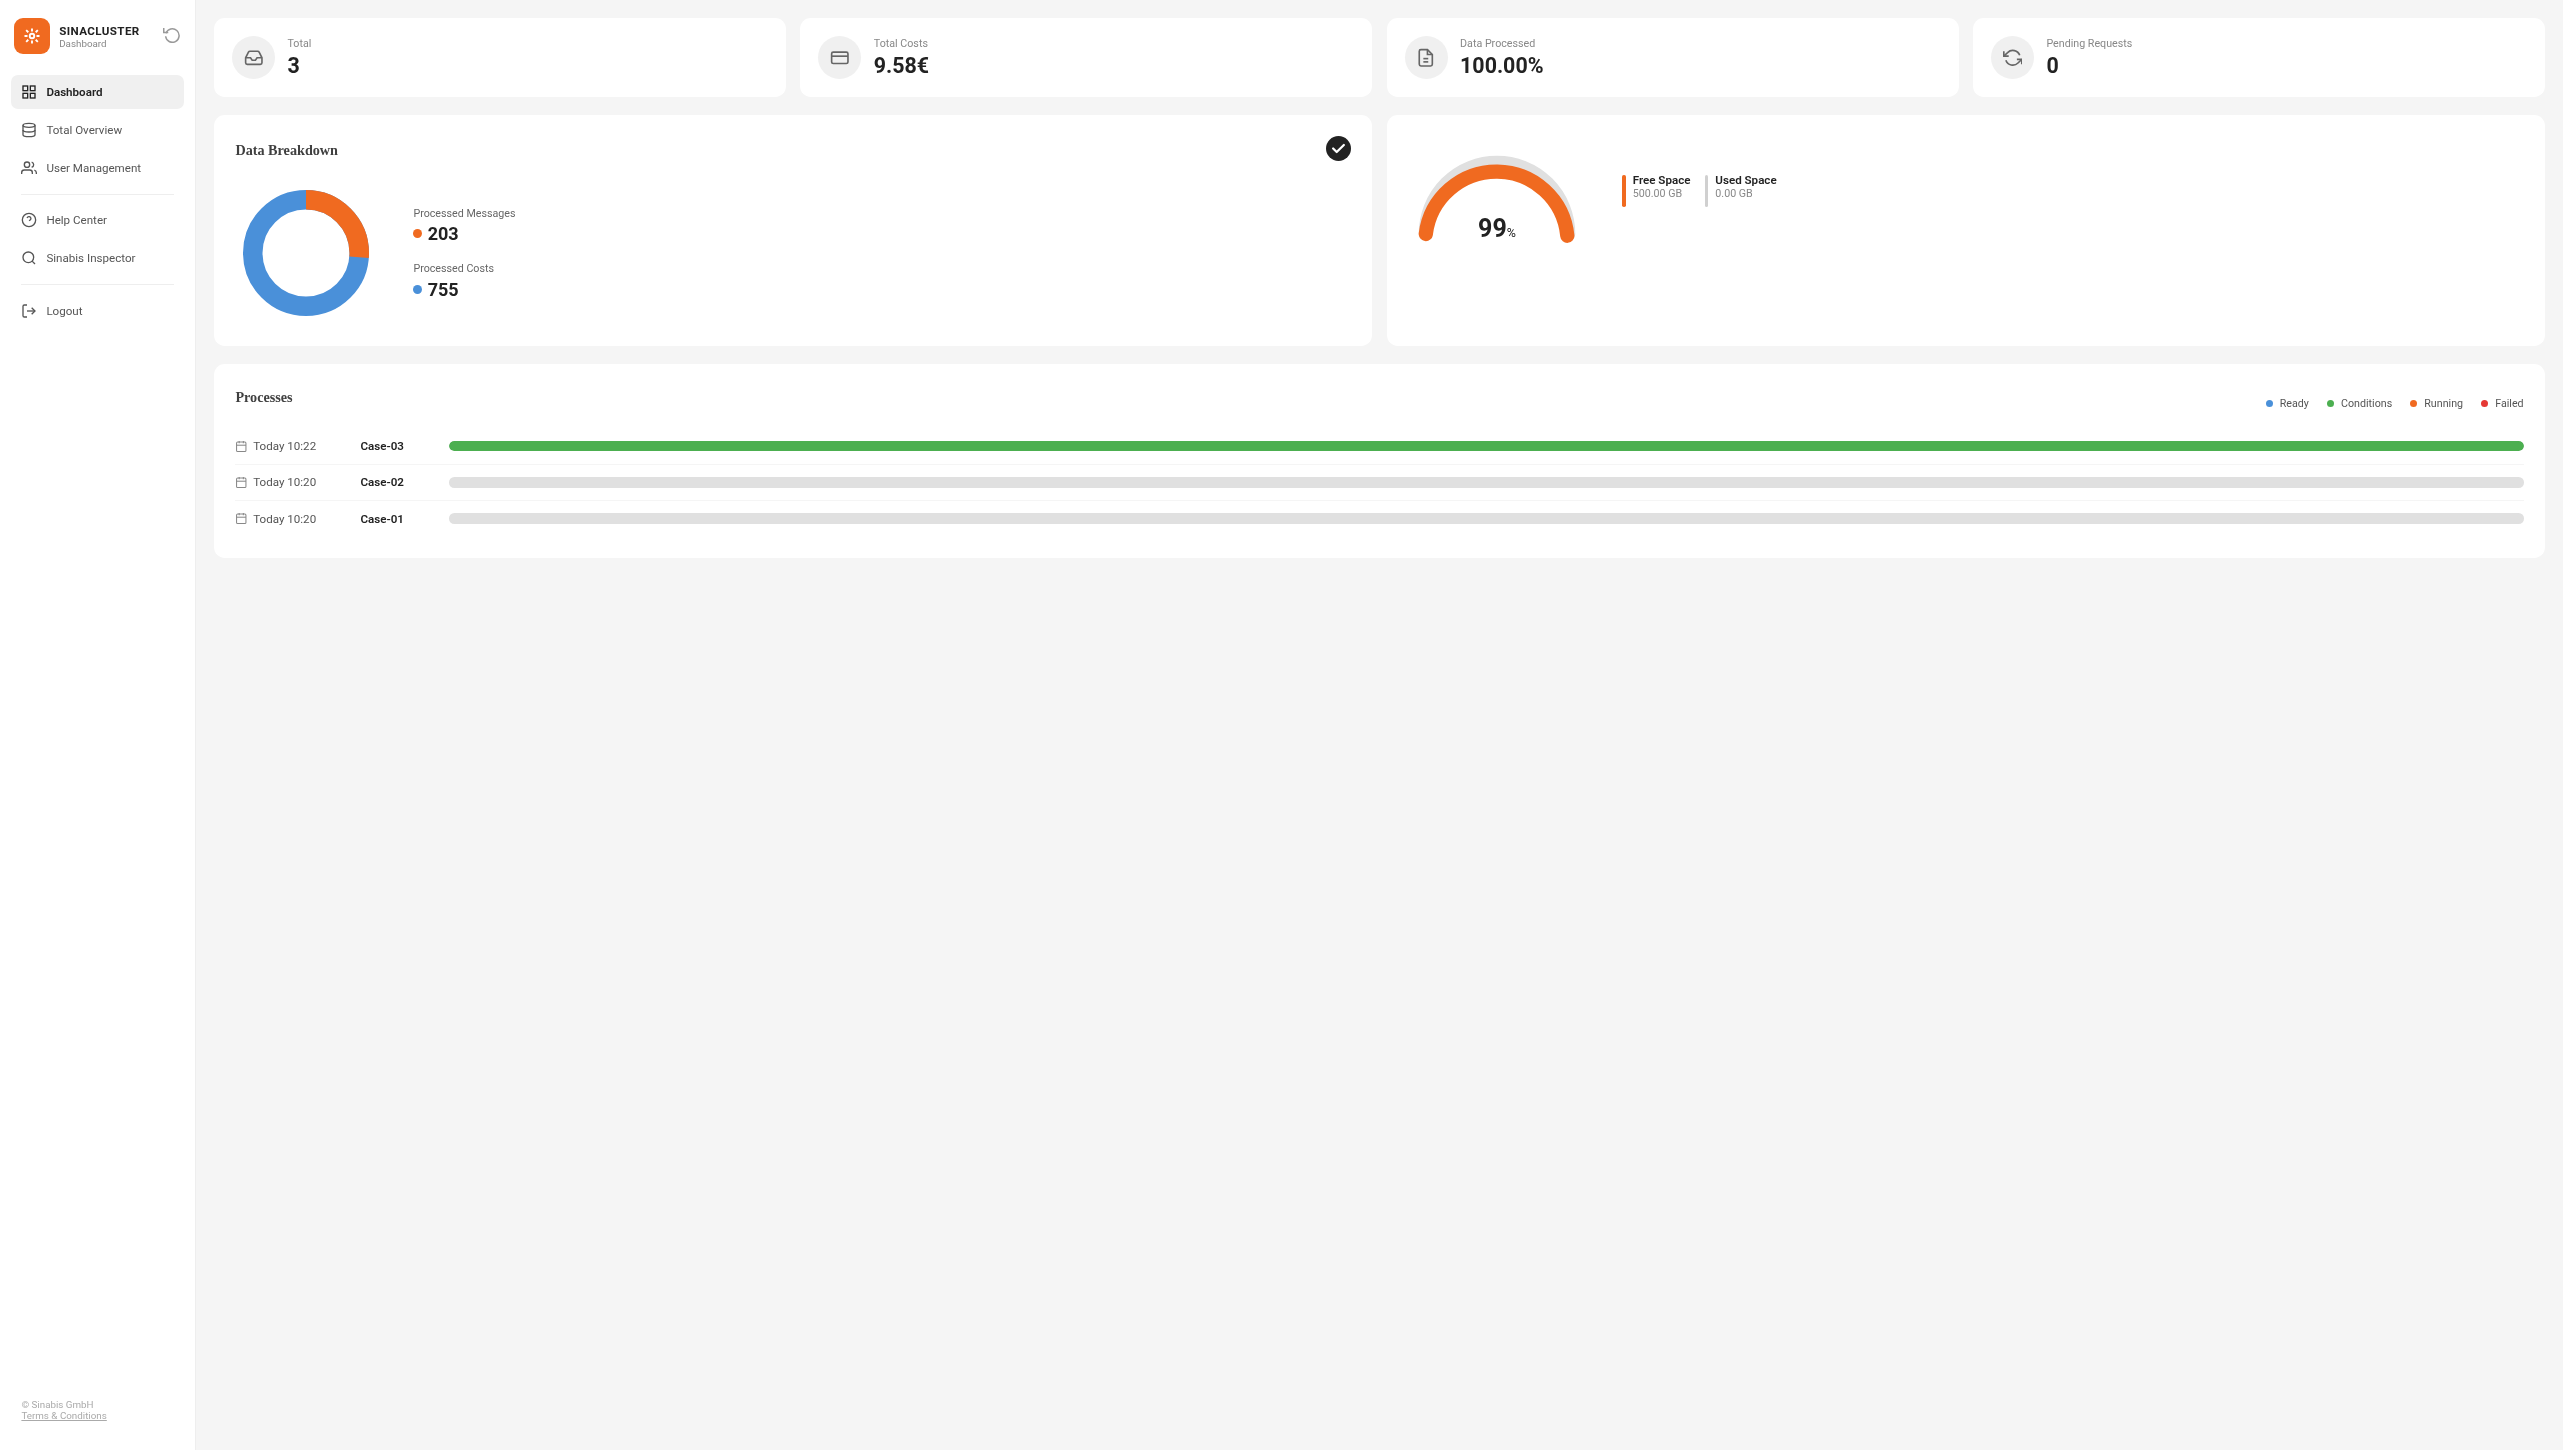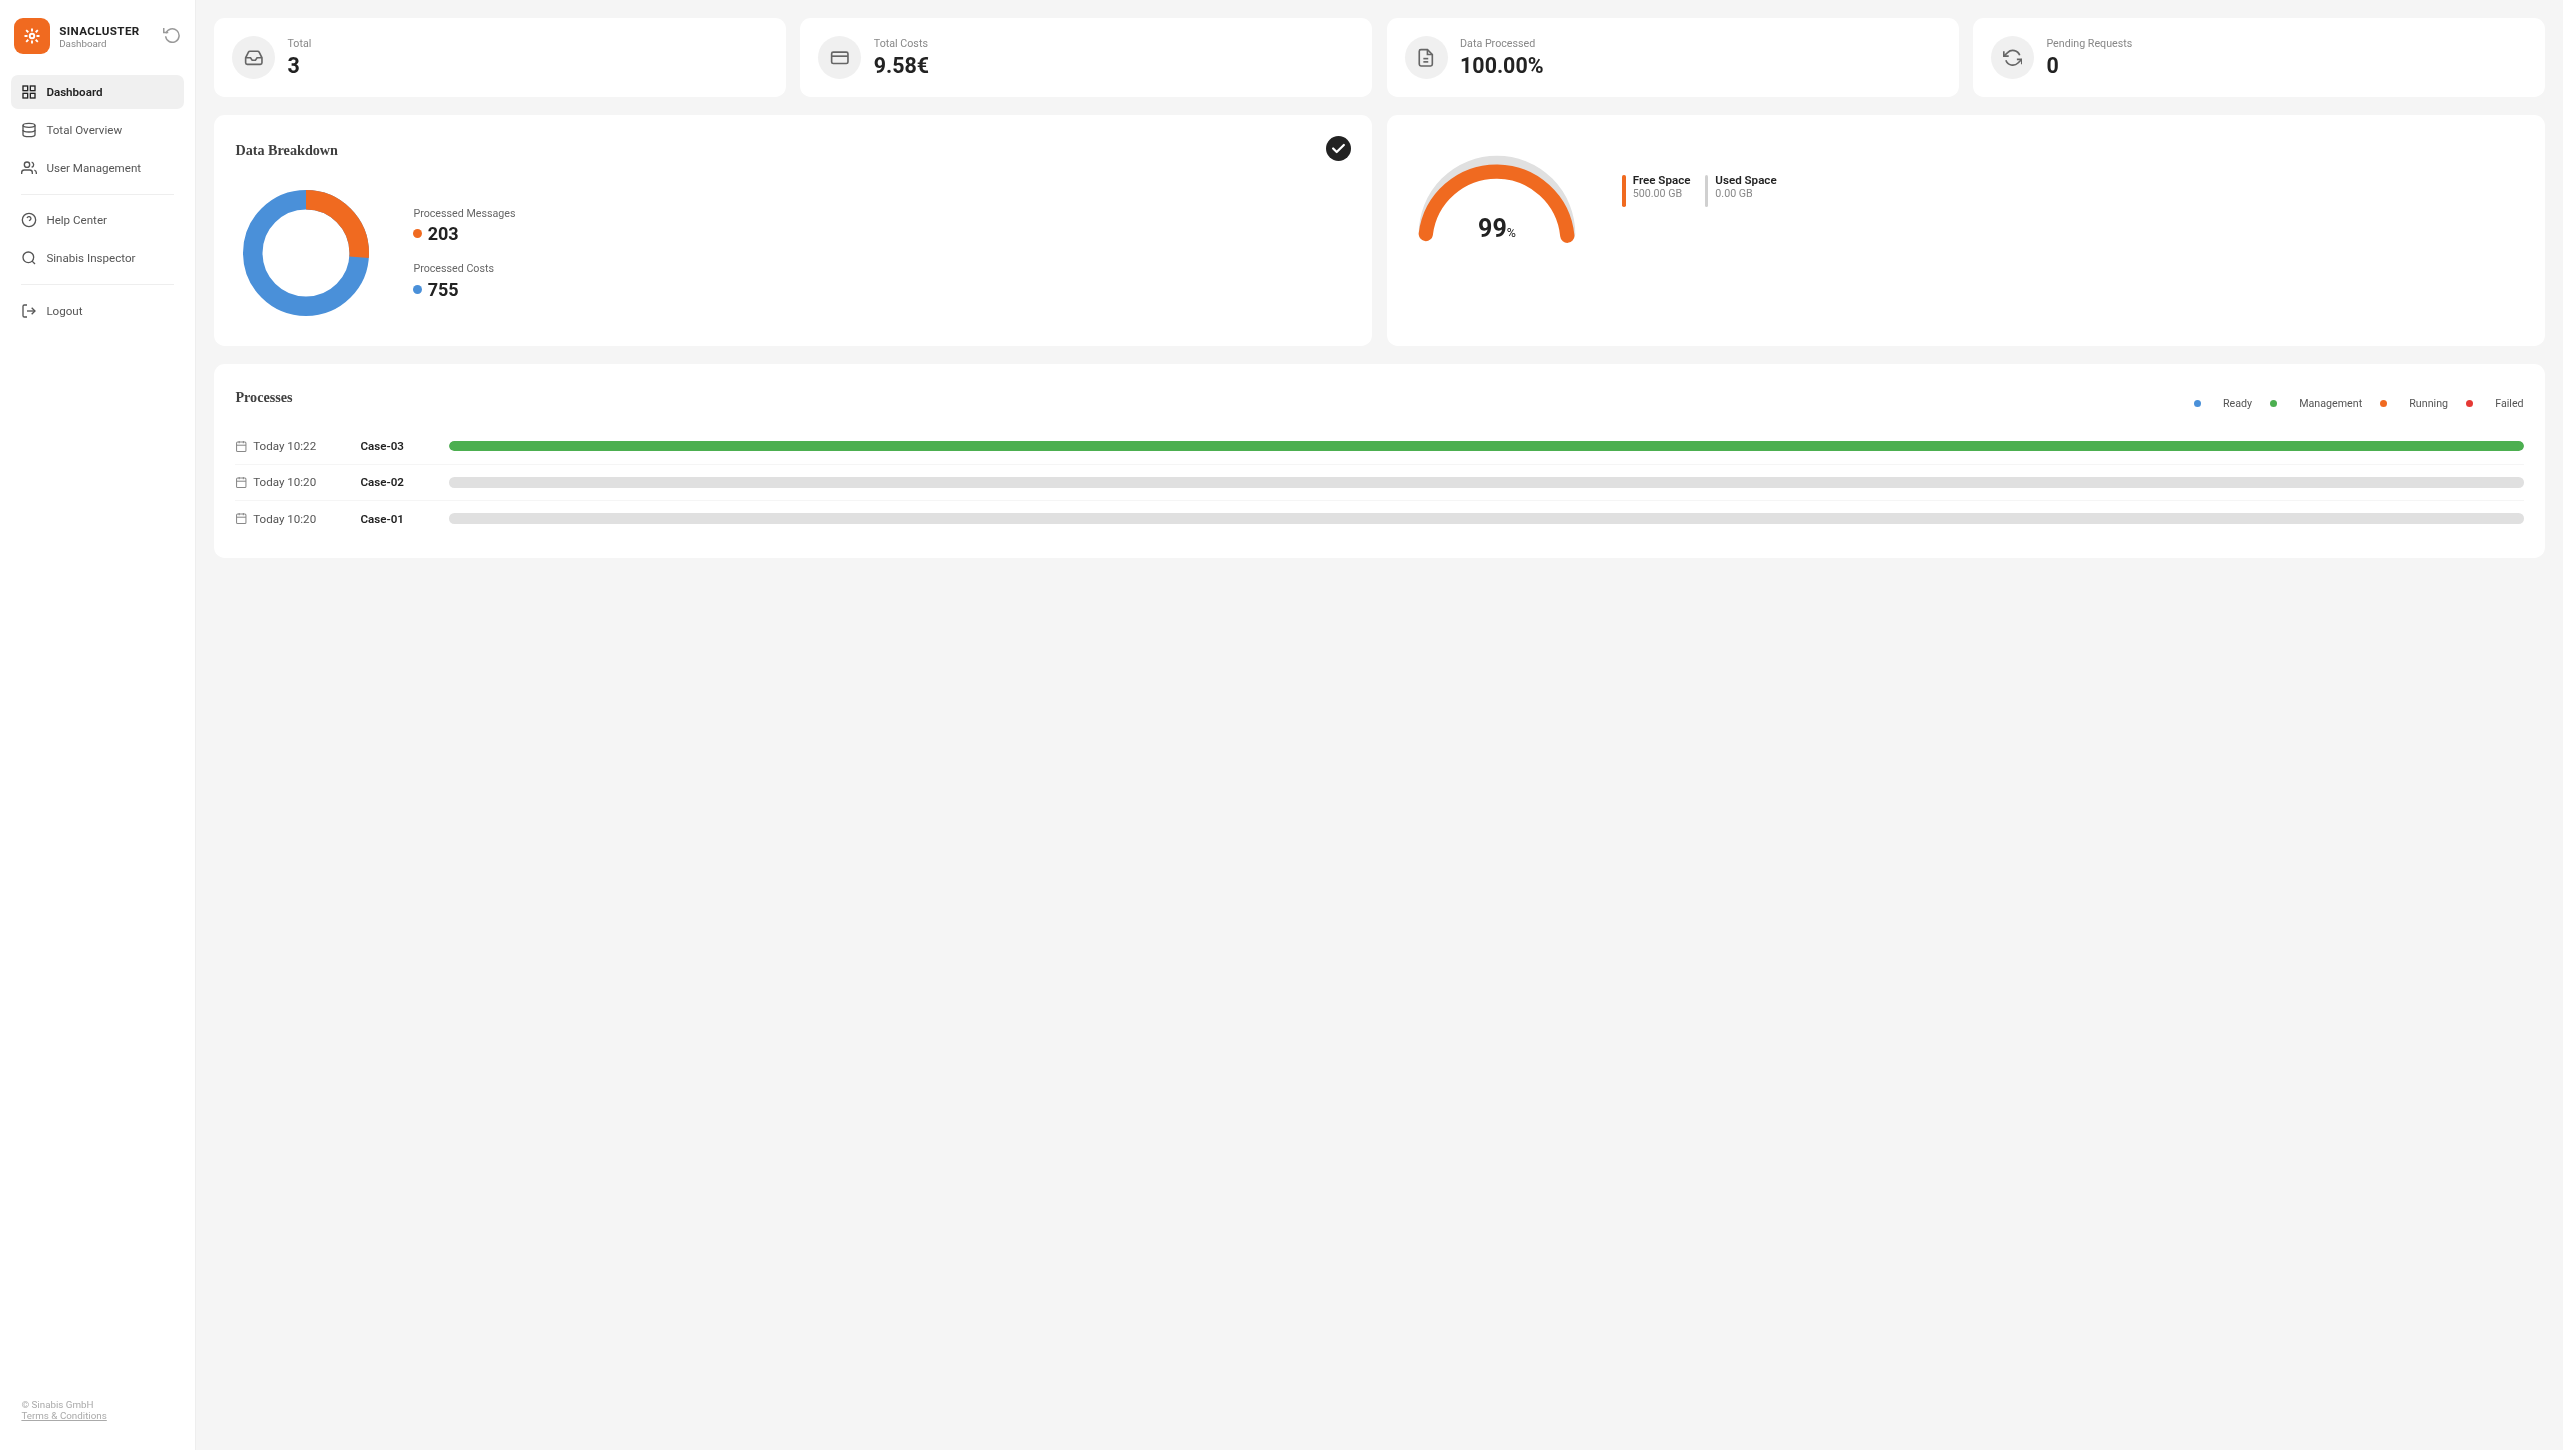--- a/index.html
+++ b/index.html
@@ -277,21 +277,21 @@
     }
     .processes-legend {
       display: flex;
       gap: 18px;
       font-size: 10.7px;
       color: #555;
     }
     .processes-legend-item {
       display: flex;
       align-items: center;
-      gap: 22px;
+      gap: 7px;
       margin-top: 12px;
     }
     .proc-dot {
       width: 7.1px;
       height: 7.1px;
       border-radius: 50%;
     }
     .process-row {
       display: flex;
       align-items: center;
@@ -557,21 +557,21 @@
   <div class="processes-card">
     <div class="processes-header">
       <div class="card-title">Processes</div>
       <div class="processes-legend">
         <div class="processes-legend-item">
           <span class="proc-dot" style="background:#4a90d9;"></span>
           <span>Ready</span>
         </div>
         <div class="processes-legend-item">
           <span class="proc-dot" style="background:#4caf50;"></span>
-          <span>Management</span>
+          <span>Conditions</span>
         </div>
         <div class="processes-legend-item">
           <span class="proc-dot" style="background:#f06a20;"></span>
           <span>Running</span>
         </div>
         <div class="processes-legend-item">
           <span class="proc-dot" style="background:#e53935;"></span>
           <span>Failed</span>
         </div>
       </div>

